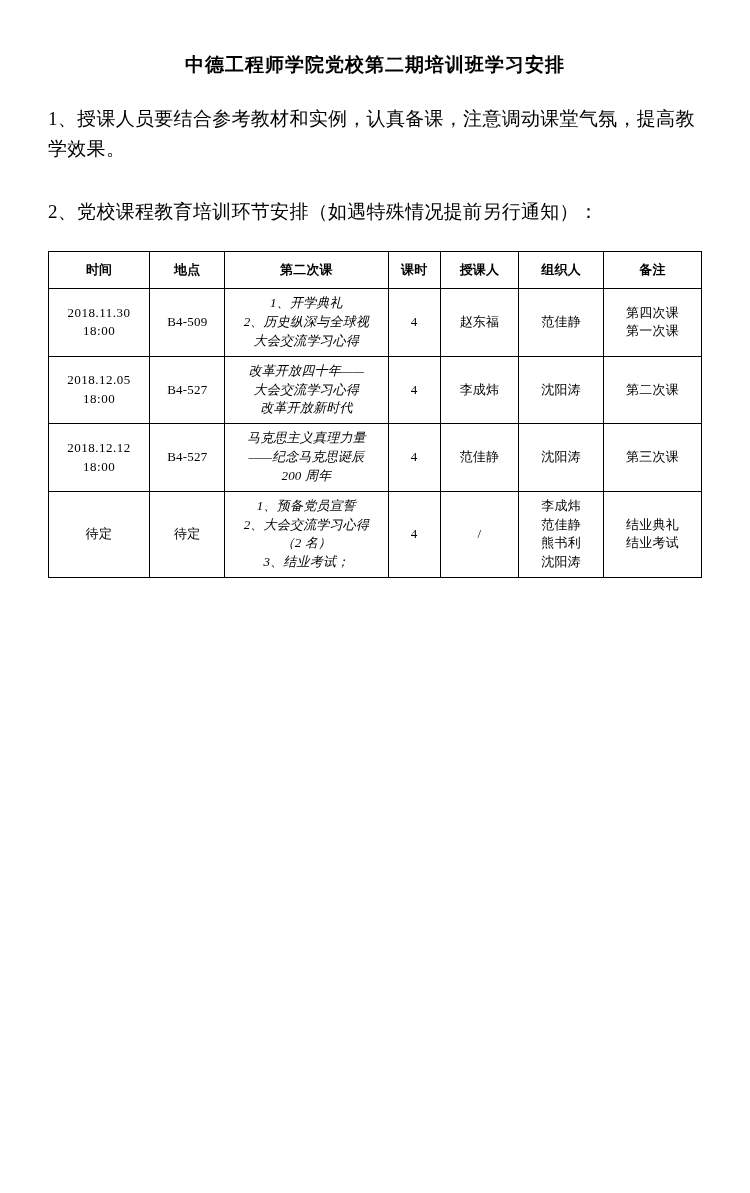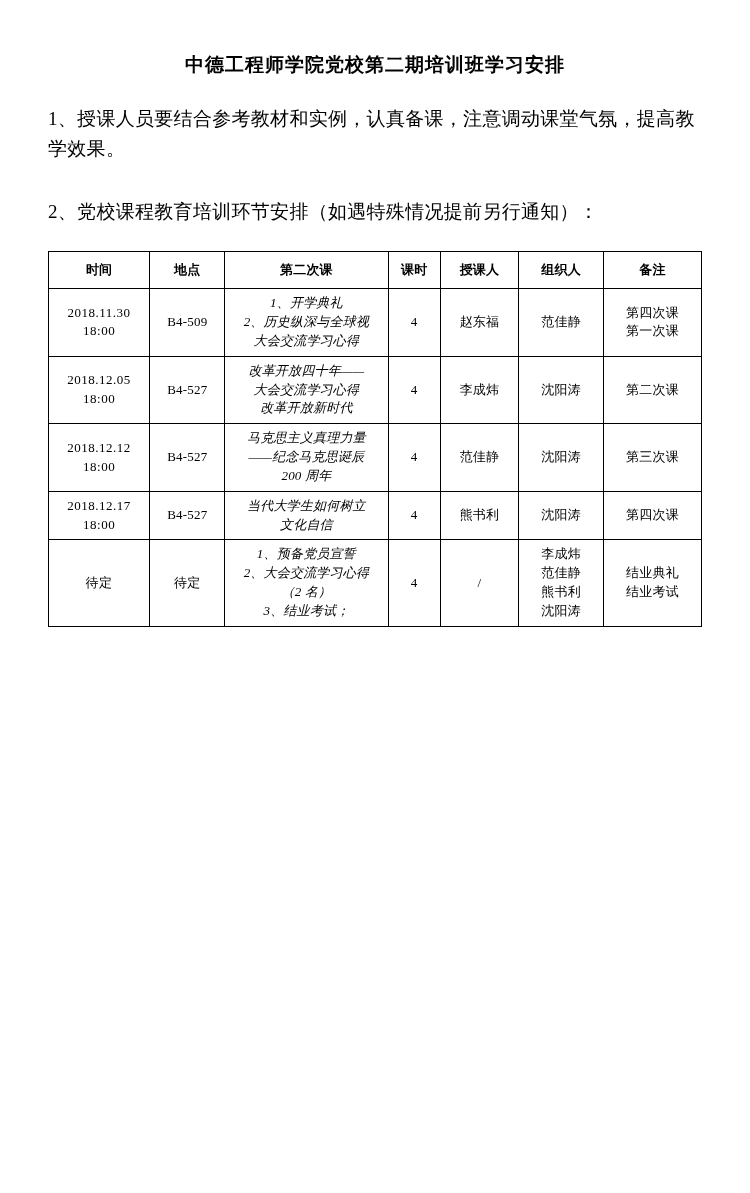--- a/index.html
+++ b/index.html
@@ -190,45 +190,20 @@
           <span class="cell-line">范佳静</span>
         </td>
         <td>
           <span class="cell-line">沈阳涛</span>
         </td>
         <td>
           <span class="cell-line">第三次课</span>
         </td>
       </tr>
 
-      <tr>
-        <td class="time-cell">
-          <span class="cell-line">2018.12.17</span>
-          <span class="cell-line">18:00</span>
-        </td>
-        <td>
-          <span class="cell-line">B4-527</span>
-        </td>
-        <td class="content-cell">
-          <span class="cell-line">当代大学生如何树立</span>
-          <span class="cell-line">文化自信</span>
-        </td>
-        <td>
-          <span class="cell-line">4</span>
-        </td>
-        <td>
-          <span class="cell-line">熊书利</span>
-        </td>
-        <td>
-          <span class="cell-line">沈阳涛</span>
-        </td>
-        <td>
-          <span class="cell-line">第四次课</span>
-        </td>
-      </tr>
 
       <tr>
         <td class="time-cell">
           <span class="cell-line">待定</span>
         </td>
         <td>
           <span class="cell-line">待定</span>
         </td>
         <td class="content-cell">
           <span class="cell-line">1、预备党员宣誓</span>

